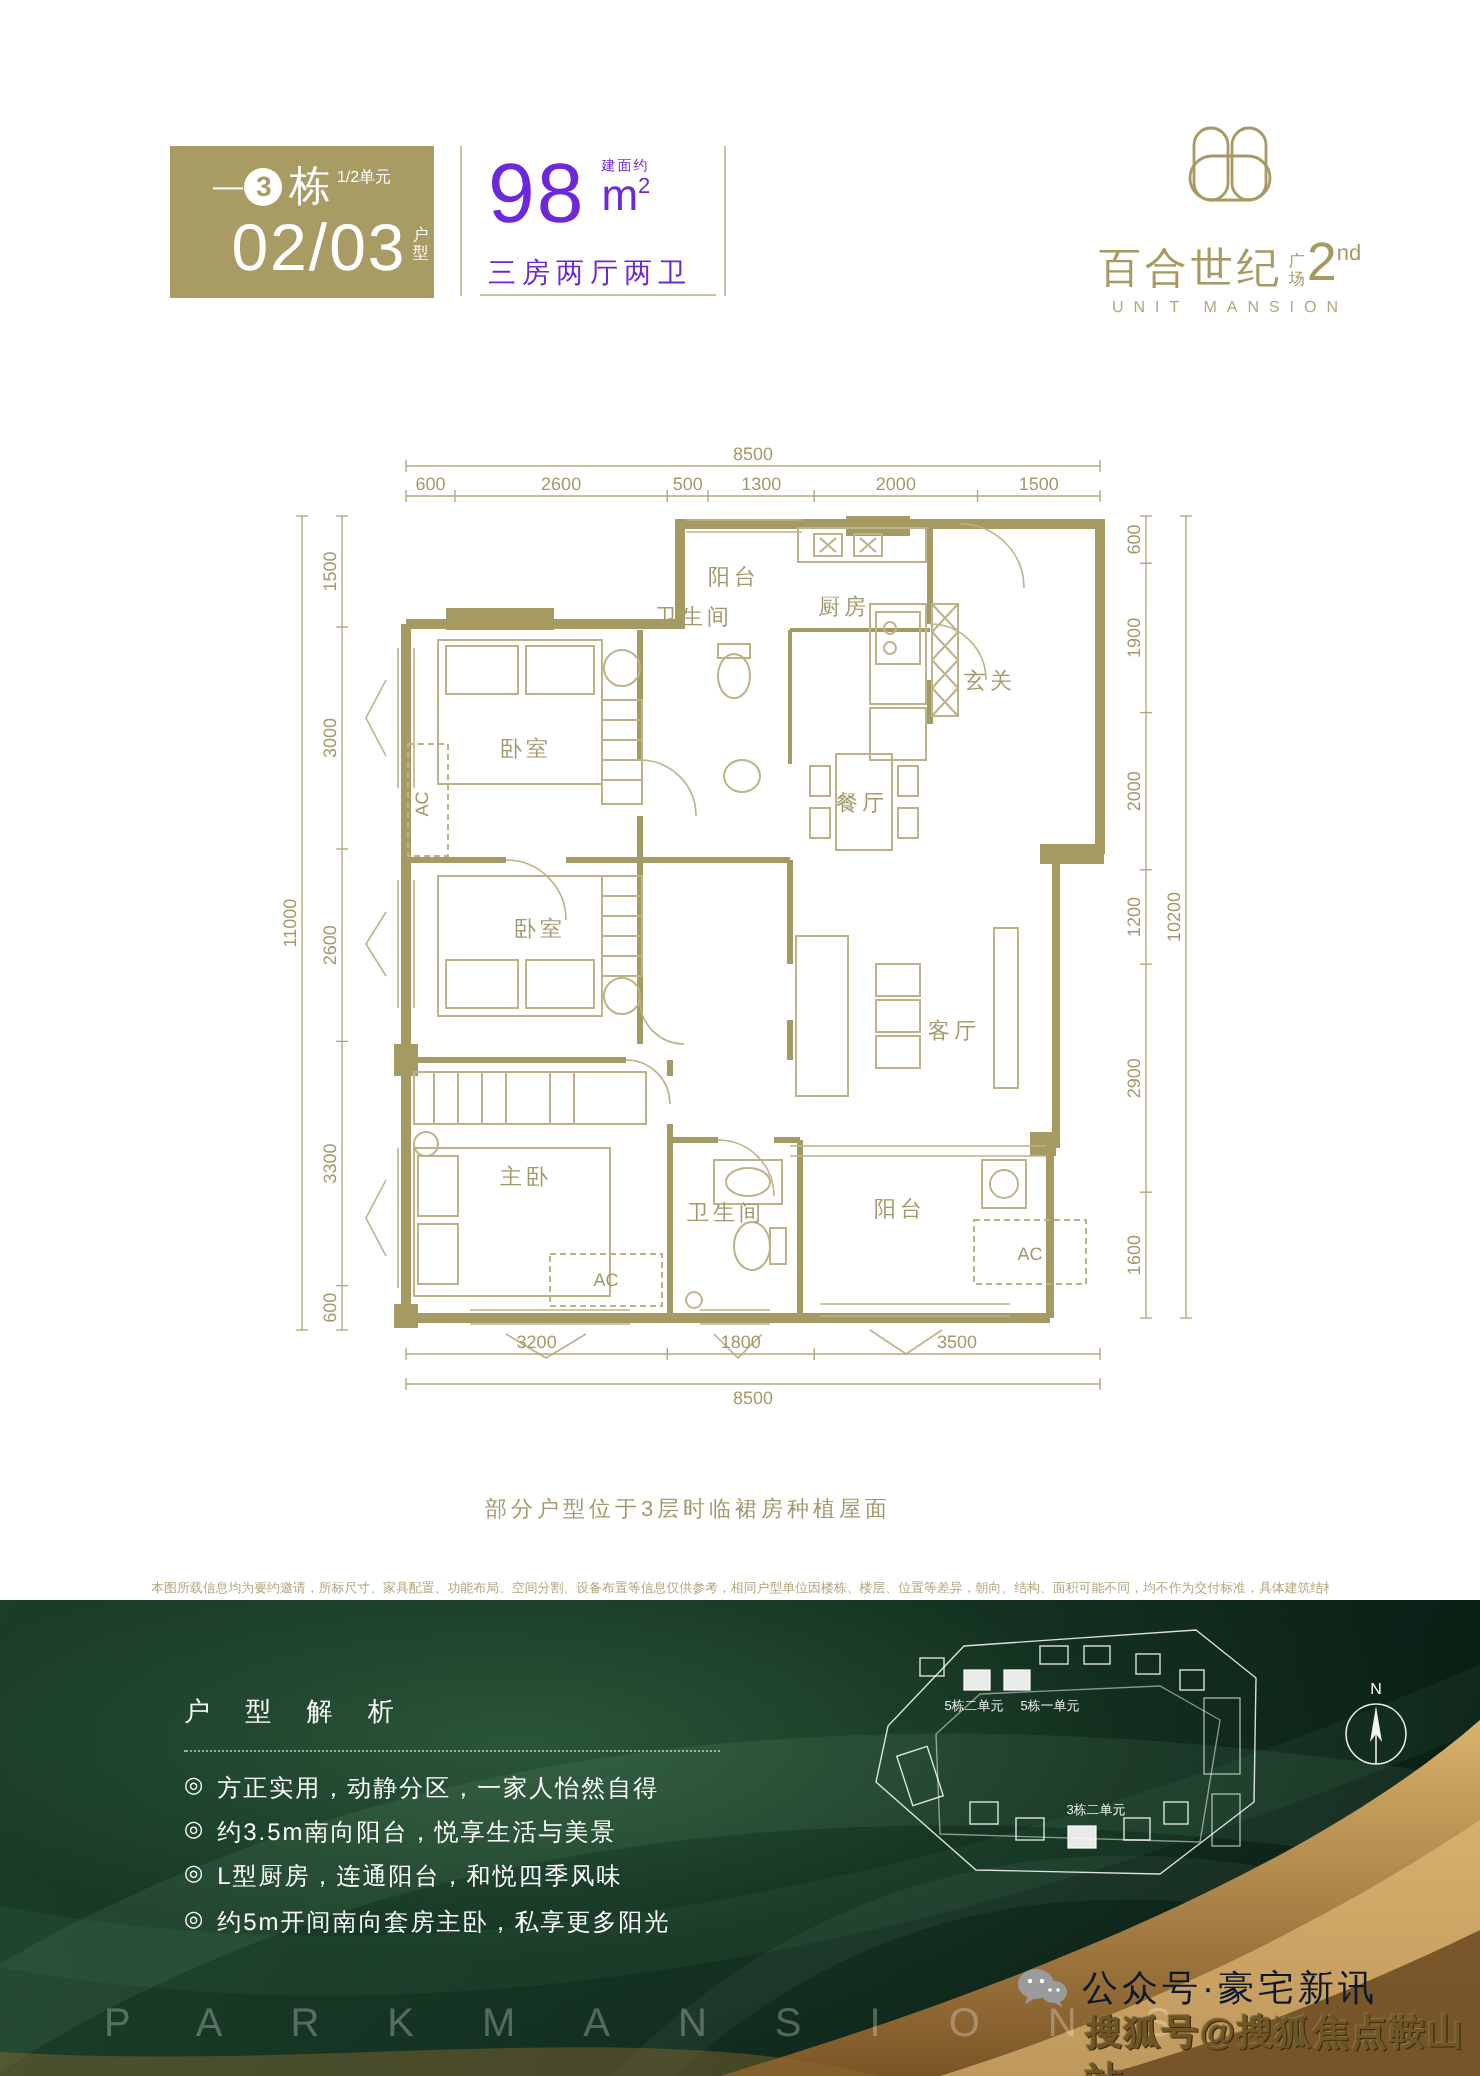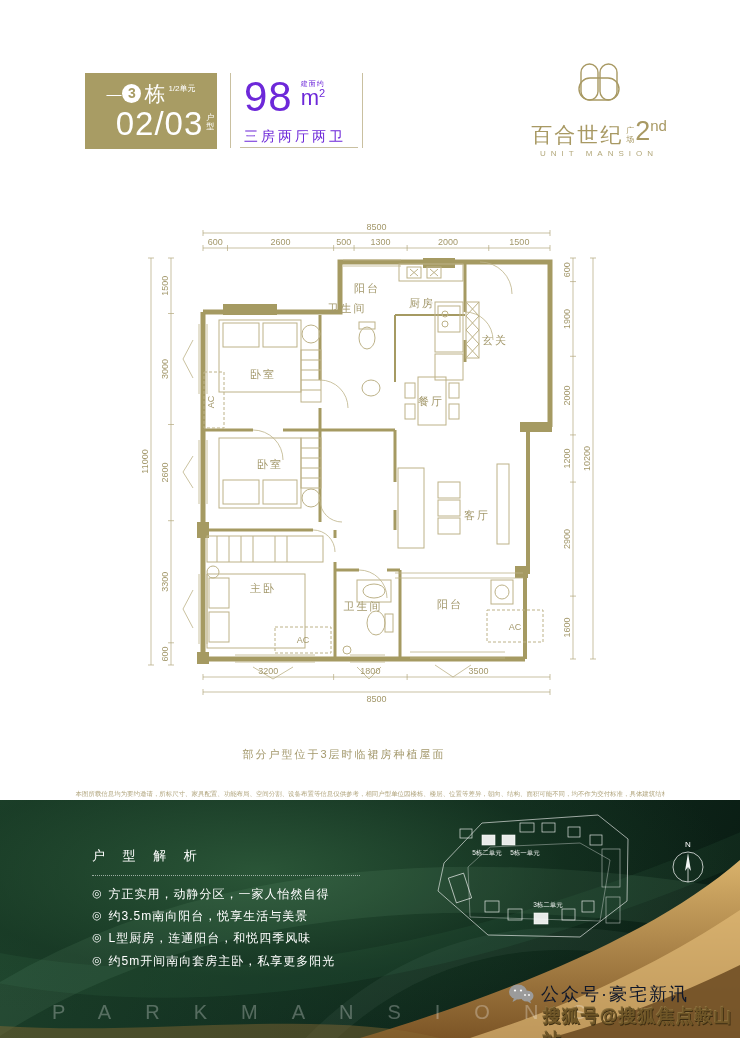--- a/index.html
+++ b/index.html
@@ -24,26 +24,26 @@
   .area{left:244px;top:76px;width:112px;color:#6d28d9;}
   .area-top{display:flex;align-items:flex-start;}
   .area-98{font-size:42px;line-height:1;letter-spacing:1px;}
   .area-unit{margin-left:8px;margin-top:4px;display:flex;flex-direction:column;line-height:1;}
   .area-jm{font-size:7px;letter-spacing:1px;}
   .area-m2{font-size:22px;}
   .area-m2 sup{font-size:11px;}
   .area-rooms{font-size:14px;letter-spacing:3px;margin-top:10px;}
   .area-hr{left:240px;top:147px;width:118px;height:1px;background:#c9c0a0;}
   
-  .logo{left:504px;top:62px;width:190px;text-align:center;color:#a89963;}
+  .logo{left:520px;top:62px;width:190px;text-align:center;color:#a89963;}
   .logo-row{display:flex;align-items:flex-end;justify-content:center;line-height:1;margin-top:4px;}
   .logo-cn{font-size:21px;letter-spacing:2px;}
   .logo-gc{display:flex;flex-direction:column;font-size:8px;line-height:1.05;margin:0 1px 1px 3px;}
   .logo-2{font-size:27px;}
-  .logo-nd{font-size:15px;margin-bottom:12px;}
+  .logo-nd{font-size:11px;margin-bottom:12px;}
   .logo-en{font-size:8px;letter-spacing:5px;margin-top:4px;color:#b3a87b;}
 
   
   .plan-svg{left:135px;top:222px;}
   .dimtxt{font-size:9px;fill:#a3986b;}
   .roomtxt{font-size:11px;fill:#a3986b;letter-spacing:2px;}
   .actxt{font-size:9px;fill:#a3986b;}
   .wall{stroke:#a59a62;fill:none;}
   .fur{fill:none;stroke:#bdb288;stroke-width:1;}
   .thin{stroke:#bdb288;stroke-width:0.8;fill:none;}

